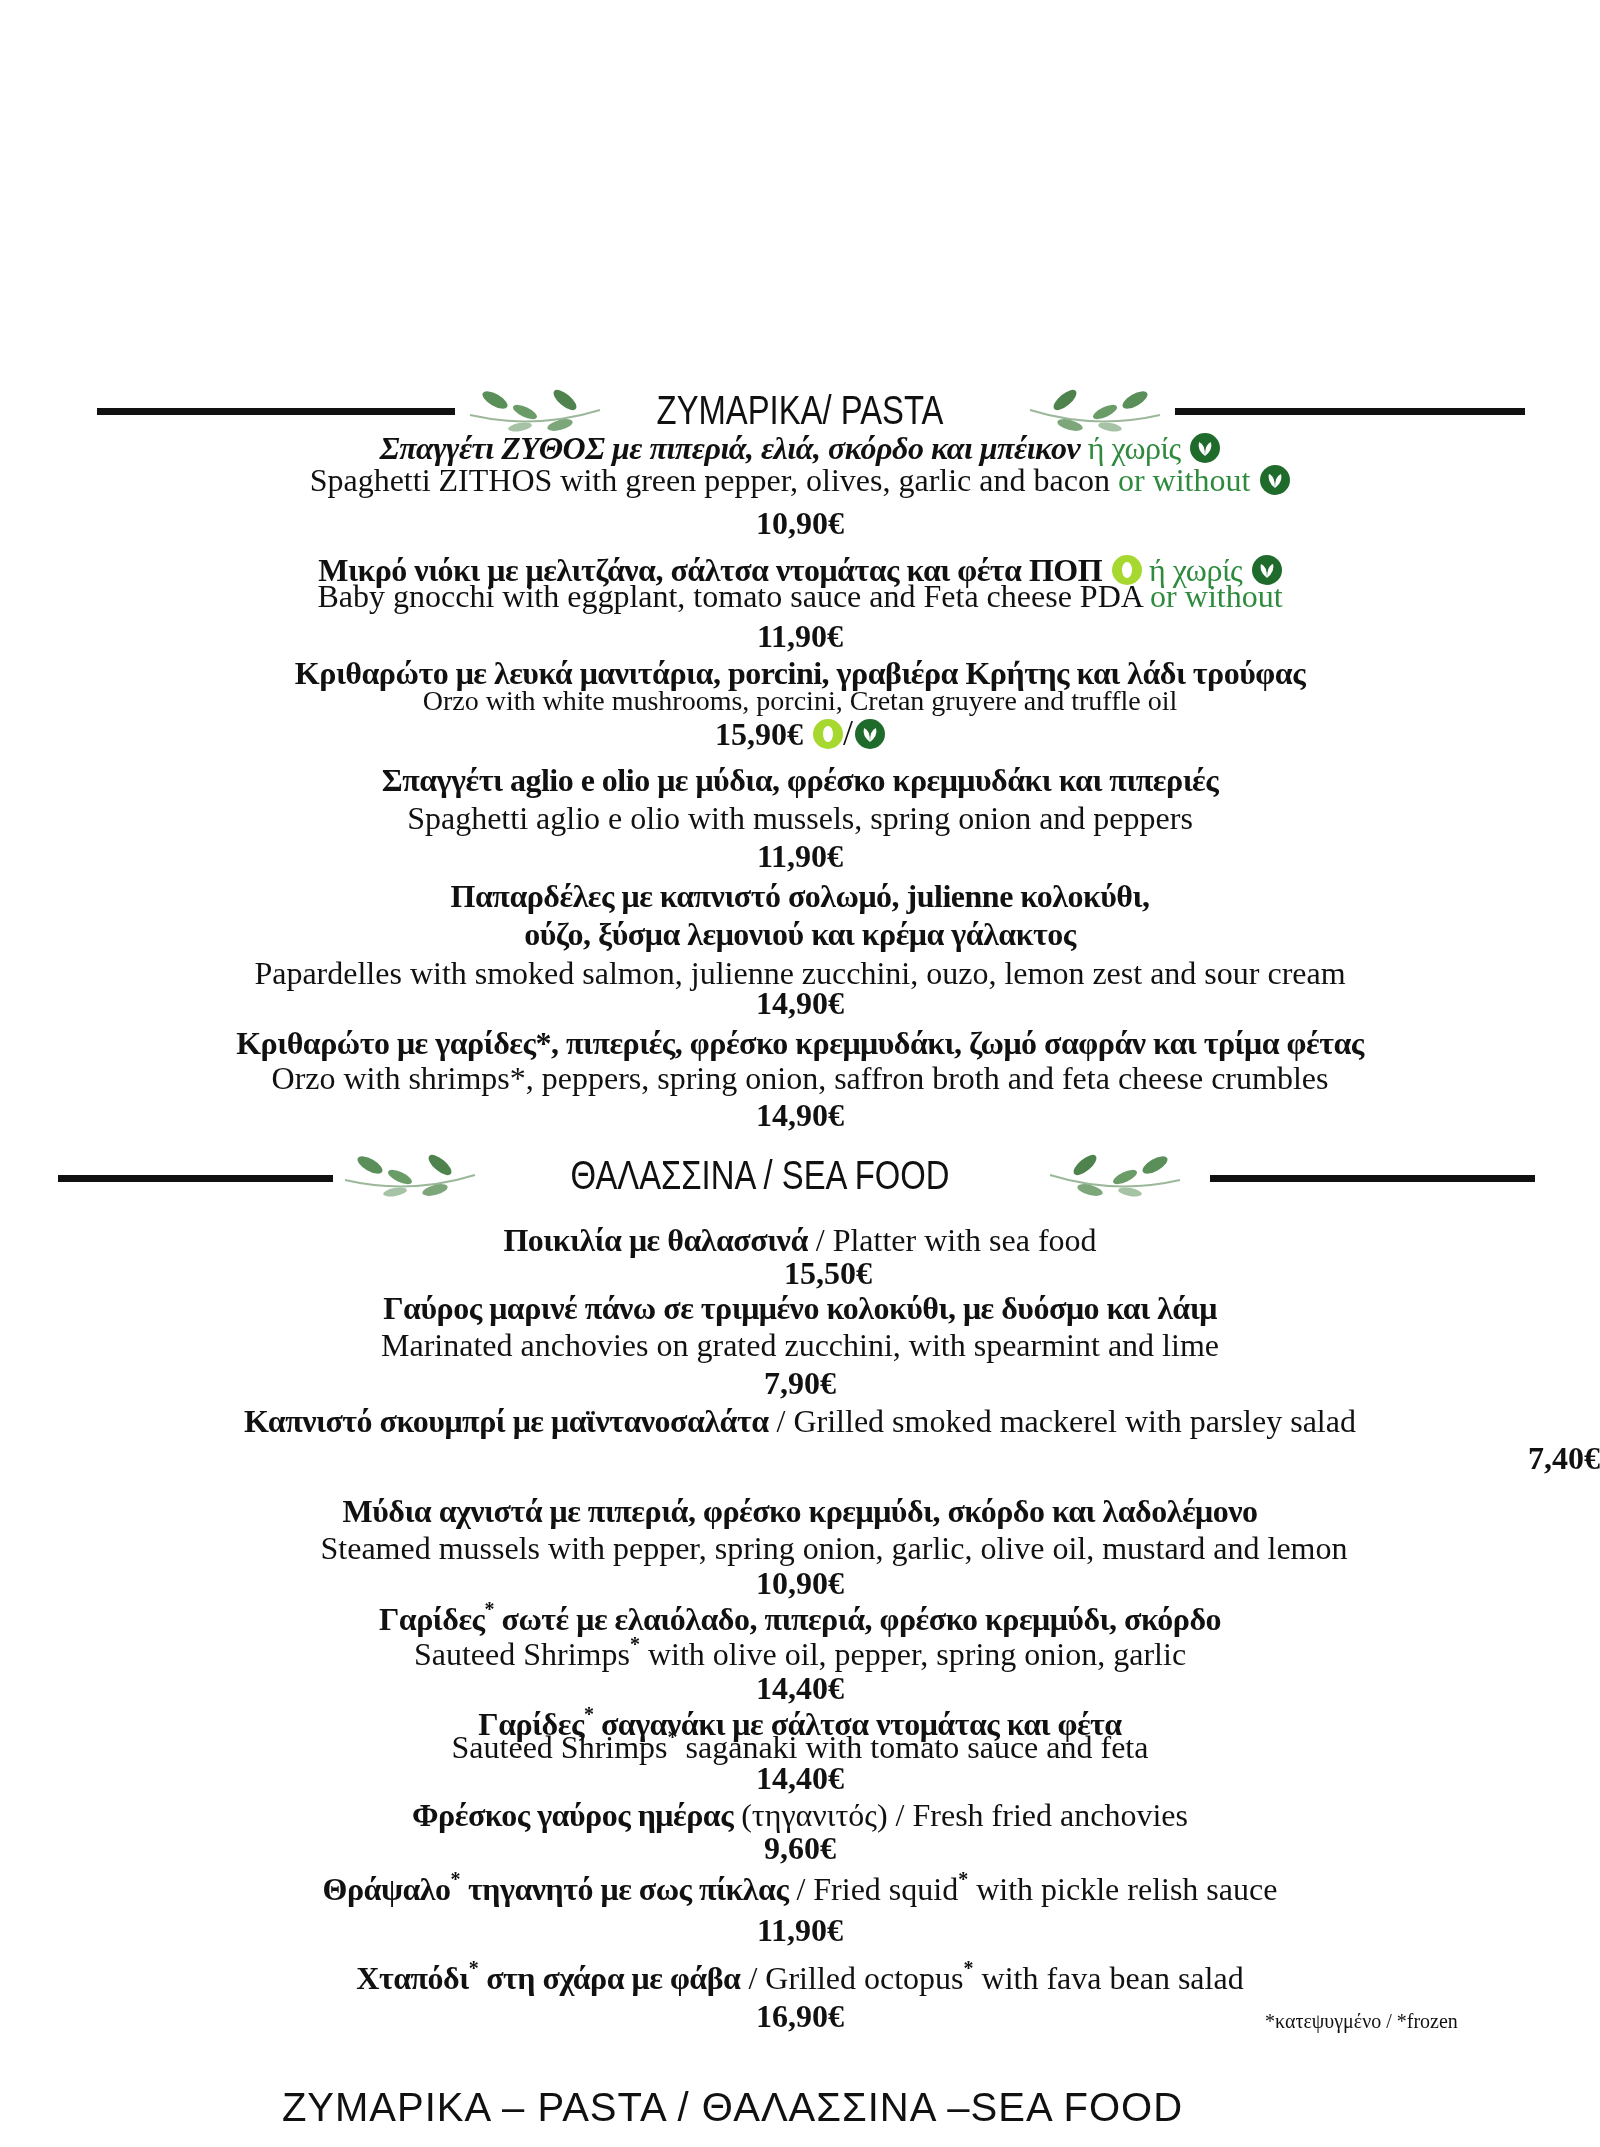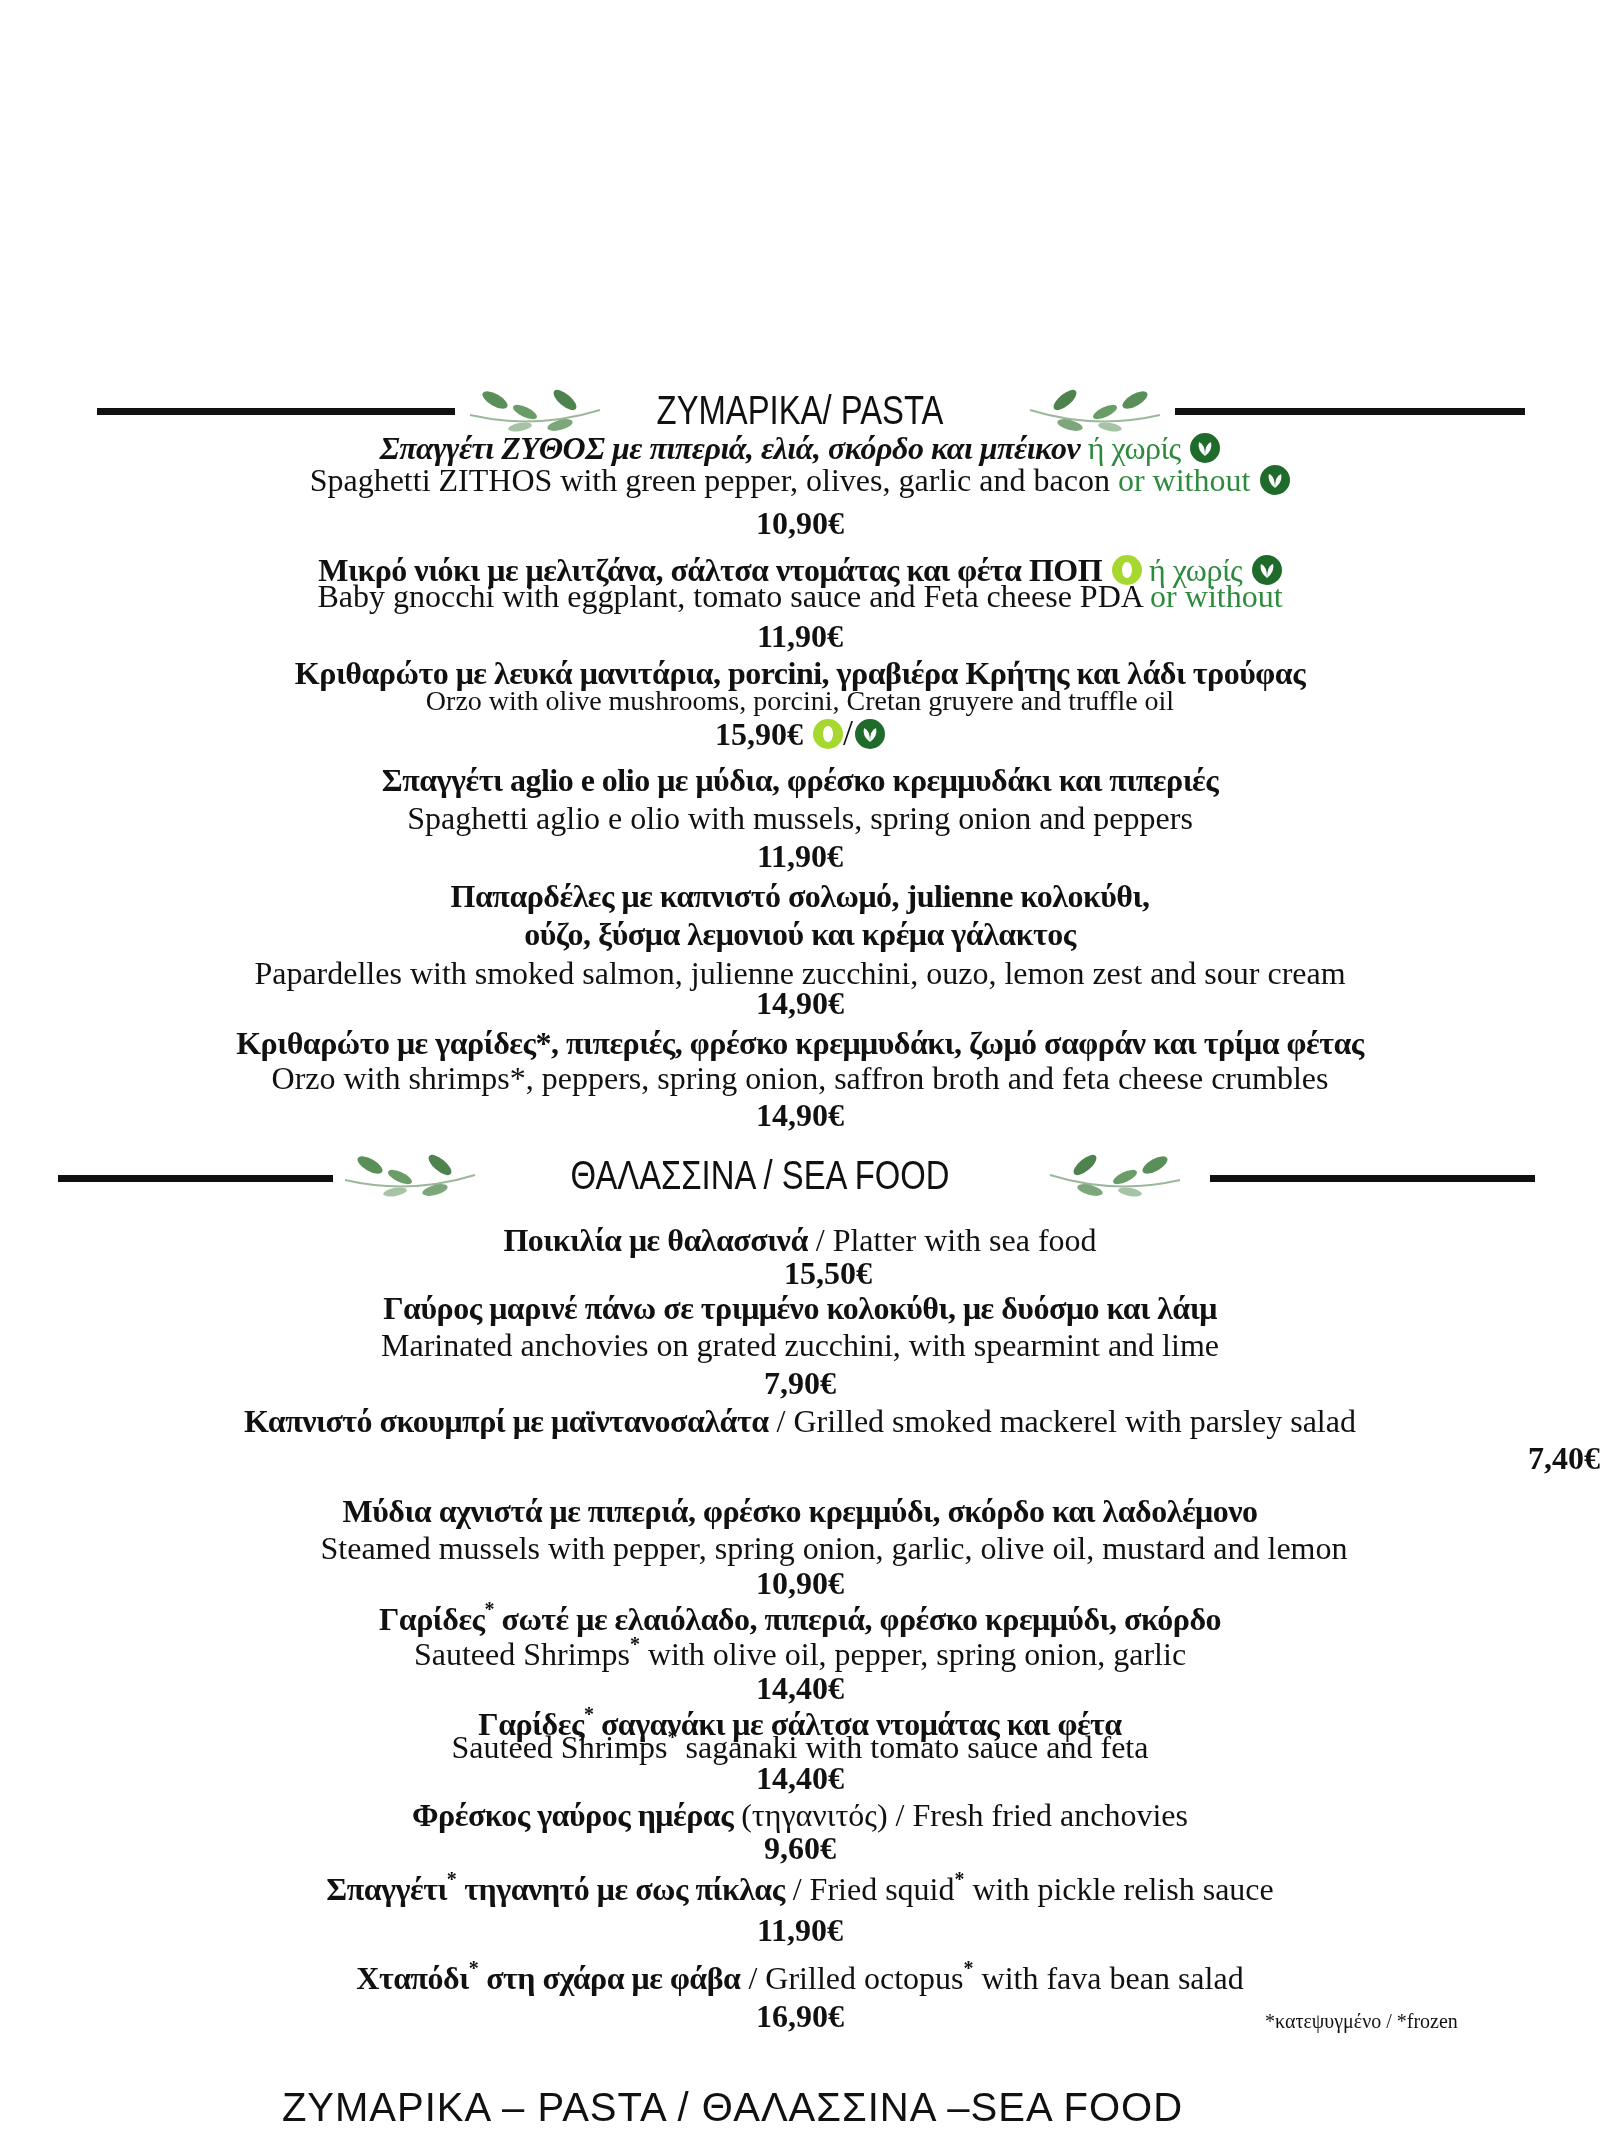--- a/index.html
+++ b/index.html
@@ -84,21 +84,21 @@
   </div>
   <div class="line en" style="top:578px;">
     <span>Baby gnocchi with eggplant, tomato sauce and Feta cheese PDA</span>
     <span class="green">or without</span>
   </div>
   <div class="line price" style="top:618px;">11,90€</div>
 </div>
 
 <div>
   <div class="line gr" style="top:655px;">Κριθαρώτο με λευκά μανιτάρια, porcini, γραβιέρα Κρήτης και λάδι τρούφας</div>
-  <div class="line en" style="top:685px; font-size:28px;">Orzo with olive mushrooms, porcini, Cretan gruyere and truffle oil</div>
+  <div class="line en" style="top:685px; font-size:28px;">Orzo with white mushrooms, porcini, Cretan gruyere and truffle oil</div>
   <div class="line price" style="top:712px;">
     <span>15,90€</span>
     <span class="icon veg"><svg width="20" height="20" viewBox="0 0 20 20">
           <ellipse cx="10" cy="10" rx="5" ry="8" fill="#fff"></ellipse>
         </svg></span><span style="font-weight:normal; font-size:36px;">/</span><span class="icon vegan"><svg width="20" height="20" viewBox="0 0 20 20">
           <path d="M10 18 Q2 12 4 4 Q10 6 10 18 Q10 6 16 4 Q18 12 10 18Z" fill="#fff"></path>
         </svg></span>
   </div>
 </div>
 
@@ -191,21 +191,21 @@
 
 <div>
   <div class="line" style="top:1797px;">
     <span class="gr">Φρέσκος γαύρος ημέρας</span><span class="en">  (τηγανιτός)</span><span class="en"> / Fresh fried anchovies</span>
   </div>
   <div class="line price" style="top:1830px;">9,60€</div>
 </div>
 
 <div>
   <div class="line" style="top:1868px;">
-    <span class="gr">Σπαγγέτι</span><sup class="star">*</sup><span class="gr"> τηγανητό με σως πίκλας</span><span class="en"> / Fried squid</span><sup class="star">*</sup><span class="en">  with pickle relish sauce</span>
+    <span class="gr">Θράψαλο</span><sup class="star">*</sup><span class="gr"> τηγανητό με σως πίκλας</span><span class="en"> / Fried squid</span><sup class="star">*</sup><span class="en">  with pickle relish sauce</span>
   </div>
   <div class="line price" style="top:1912px;">11,90€</div>
 </div>
 
 <div>
   <div class="line" style="top:1957px;">
     <span class="gr">Χταπόδι</span><sup class="star">*</sup><span class="gr"> στη σχάρα με φάβα</span><span class="en"> / Grilled octopus</span><sup class="star">*</sup><span class="en">  with fava bean salad</span>
   </div>
   <div class="line price" style="top:1998px;">16,90€</div>
 </div>

